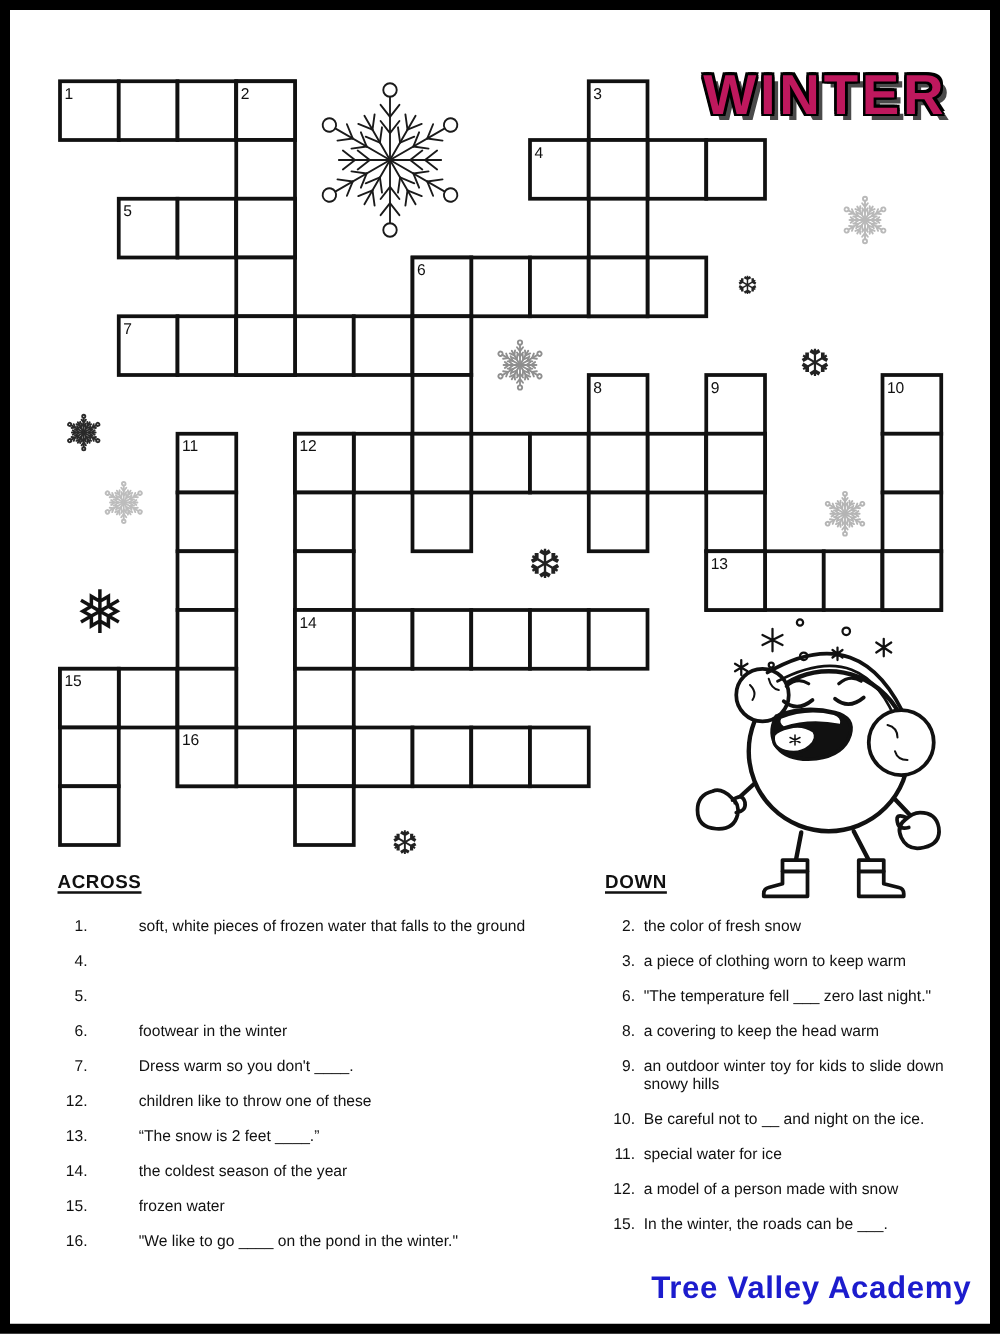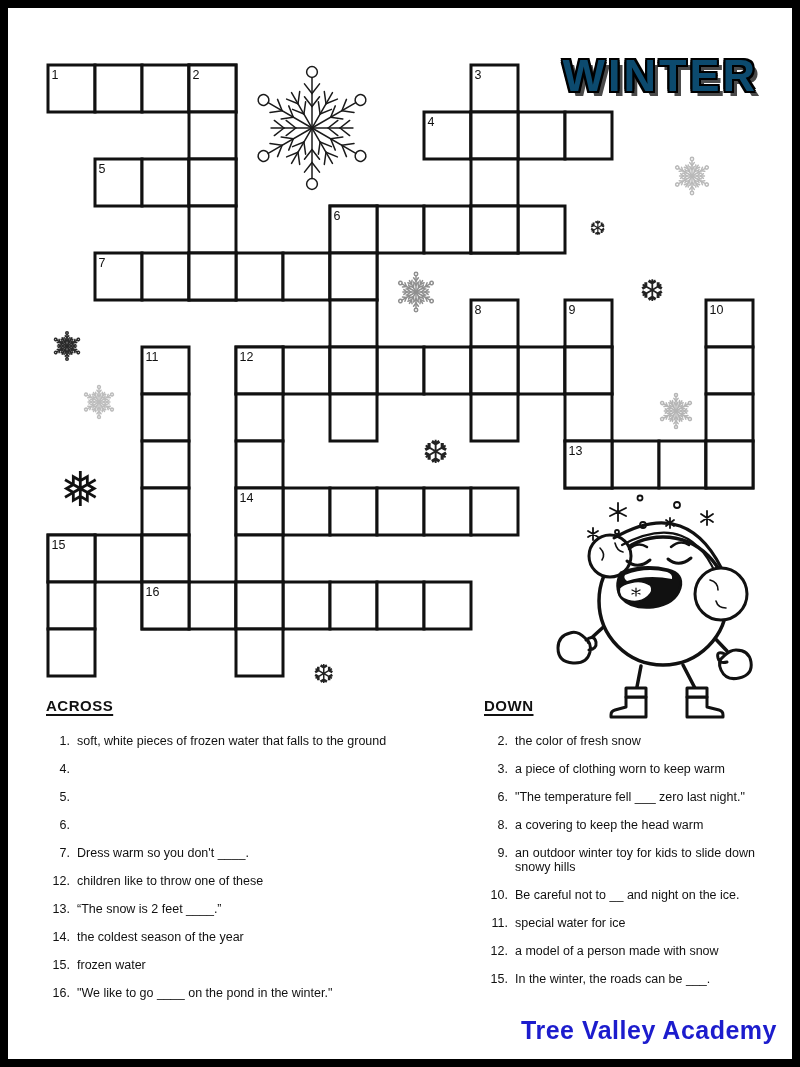--- a/index.html
+++ b/index.html
@@ -6,40 +6,40 @@
   body{
     width:800px;height:1067px;position:relative;background:#ffffff;
     font-family:"Liberation Sans", sans-serif;color:#111;overflow:hidden;
   }
   .frame{
     position:absolute;left:0;top:0;right:0;bottom:0;
     border:8px solid #000;box-sizing:border-box;pointer-events:none;
   }
   .title{
     position:absolute;top:50px;right:42px;
-    font-size:45px;font-weight:800;letter-spacing:3px;color:#0c4a6e;
+    font-size:45px;font-weight:800;letter-spacing:3px;color:#be185d;
     text-shadow:
       -2px -2px 0 #000, 2px -2px 0 #000, -2px 2px 0 #000, 2px 2px 0 #000,
       -2px 0 0 #000, 2px 0 0 #000, 0 -2px 0 #000, 0 2px 0 #000,
       5px 5px 0 #4a4a4a;
   }
   #overlay{position:absolute;left:0;top:0;}
   #overlay rect.cell{fill:#fff;stroke:#111;stroke-width:3;}
   #overlay text.cellnum{font-family:"Liberation Sans",sans-serif;font-size:12.5px;fill:#111;}
   .cluecol{position:absolute;}
   #across-col{left:46px;top:697px;width:400px;}
   #down-col{left:484px;top:697px;width:280px;}
   .clue-heading{
     font-size:15px;font-weight:bold;letter-spacing:.5px;
     text-decoration:underline;text-underline-offset:3px;text-decoration-thickness:2px;
     margin-bottom:20px;
   }
   .clue{display:flex;margin-bottom:14px;font-size:12.5px;line-height:14px;}
   .cnum{flex:0 0 24px;text-align:right;margin-right:7px;}
-  #across-col .ctext{width:345px;}
+  #across-col .ctext{width:345px;margin-left:34px;}
   #down-col .ctext{width:240px;}
   .ctext.justify{text-align:justify;}
   .brand{
     position:absolute;top:1016px;right:23px;
     font-size:25px;font-weight:bold;color:#1c1ccd;letter-spacing:.5px;
   }
   .snowman{position:absolute;left:540px;top:488px;pointer-events:none;}
 </style>
 </head>
 <body>
@@ -808,20 +808,21 @@
       <span class="ctext">soft, white pieces of frozen water that falls to the ground</span>
     </div>
   <div class="clue">
       <span class="cnum">4.</span>
     </div>
   <div class="clue">
       <span class="cnum">5.</span>
     </div>
   <div class="clue">
       <span class="cnum">6.</span>
+      <span class="ctext">footwear in the winter</span>
     </div>
   <div class="clue">
       <span class="cnum">7.</span>
       <span class="ctext">Dress warm so you don't ____.</span>
     </div>
   <div class="clue">
       <span class="cnum">12.</span>
       <span class="ctext">children like to throw one of these</span>
     </div>
   <div class="clue">

